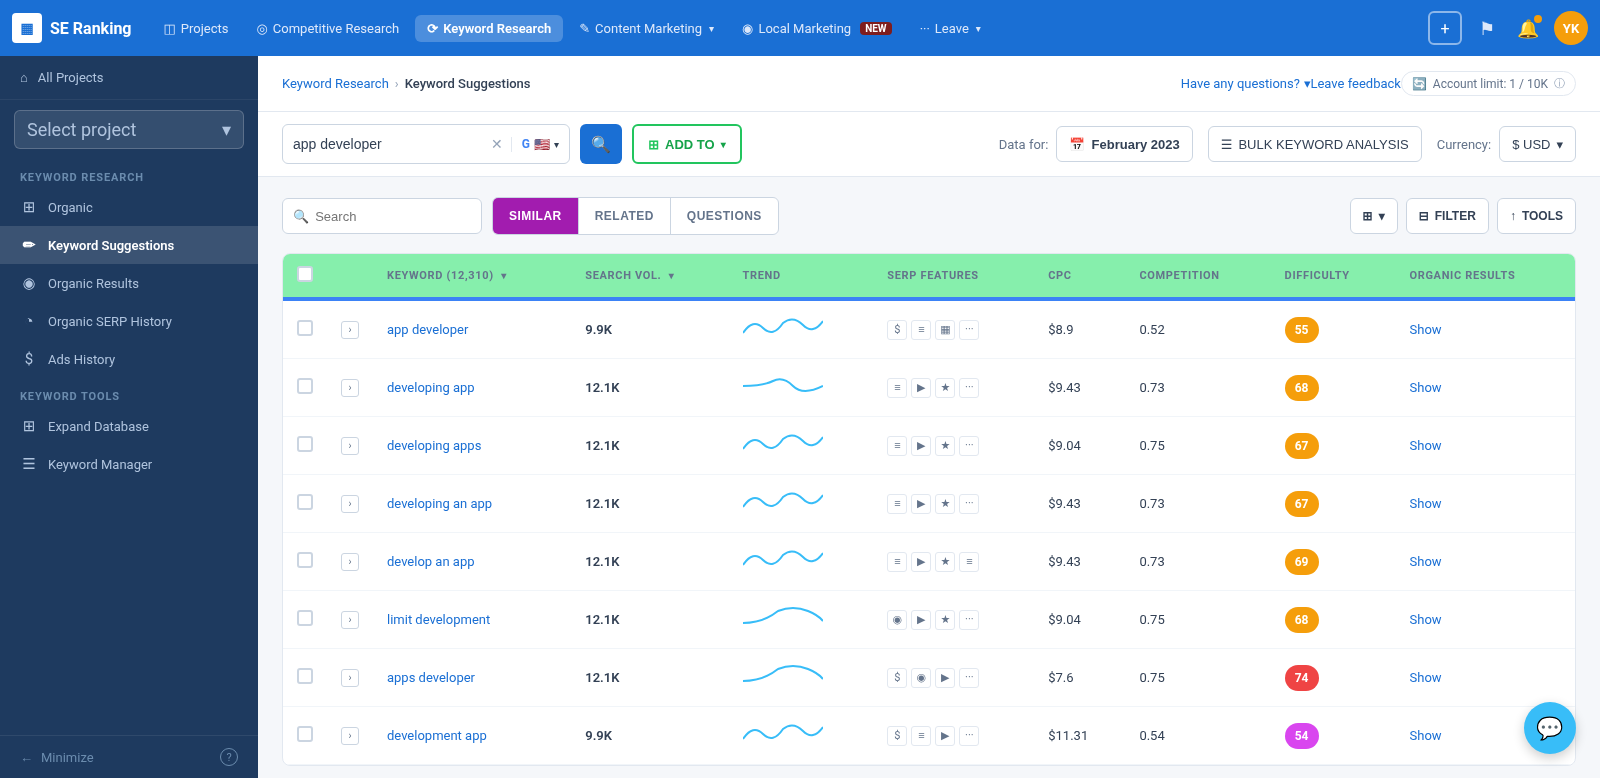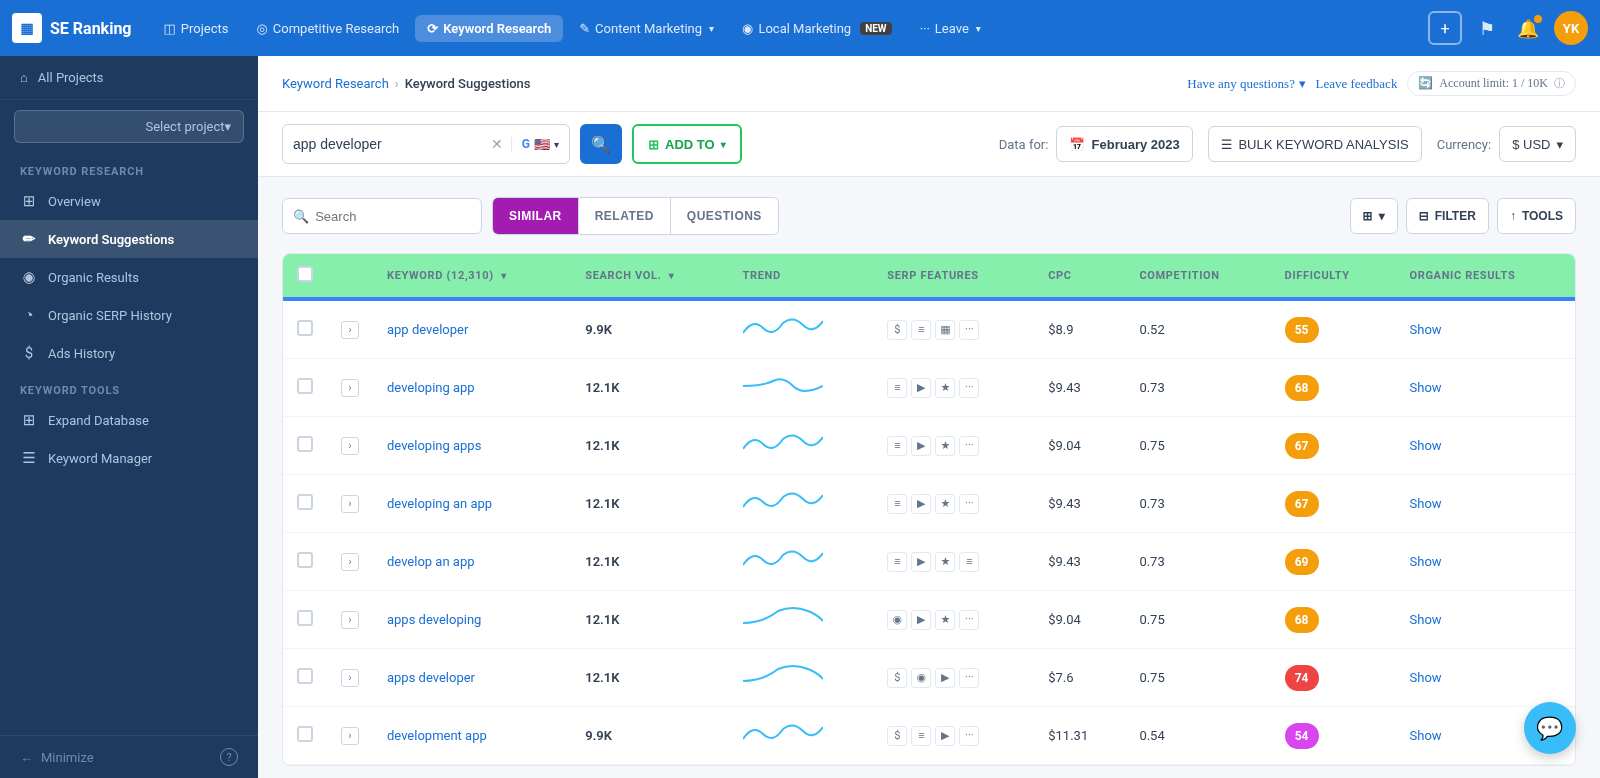--- a/index.html
+++ b/index.html
@@ -89,22 +89,22 @@
       padding: 14px 20px;
       cursor: pointer; font-size: 13px; color: #b0c4de;
       border-bottom: 1px solid rgba(255,255,255,0.06);
     }
     .select-project {
       margin: 10px 14px;
       background: rgba(255,255,255,0.1);
       border: 1px solid rgba(255,255,255,0.2);
       border-radius: 6px;
       padding: 8px 12px;
-      color: #b0c4de; font-size: 13px;
-      display: flex; align-items: center; justify-content: flex-end;
+      color: #b0c4de; font-size: 18px;
+      display: flex; align-items: center; justify-content: space-between;
       cursor: pointer;
     }
     .sidebar-bottom {
       margin-top: auto;
       padding: 12px 20px;
       display: flex; align-items: center; gap: 8px;
       cursor: pointer; color: #6b8cae; font-size: 13px;
       border-top: 1px solid rgba(255,255,255,0.08);
     }
 
@@ -117,21 +117,21 @@
       border-bottom: 1px solid #e2e8f0;
       padding: 0 24px;
       display: flex; align-items: center;
       min-height: 56px; gap: 12px;
       flex-wrap: wrap;
     }
     .breadcrumb { display: flex; align-items: center; gap: 6px; color: #64748b; font-size: 13px; }
     .breadcrumb a { color: #1a6fd4; cursor: pointer; text-decoration: none; }
     .breadcrumb-sep { color: #94a3b8; }
     .breadcrumb-current { color: #334155; font-weight: 500; }
-    .subheader-actions { margin-left: auto; display: flex; align-items: center; gap: 10px; font-family: Liberation Serif, serif; }
+    .subheader-actions { margin-left: auto; display: flex; align-items: center; gap: 0; }
     .have-questions {
       color: #1a6fd4; font-size: 13px; cursor: pointer;
       display: flex; align-items: center; gap: 4px;
     }
     .leave-feedback { color: #1a6fd4; font-size: 13px; cursor: pointer; }
     .account-limit {
       display: flex; align-items: center; gap: 6px;
       font-size: 12px; color: #64748b;
       border: 1px solid #e2e8f0; border-radius: 20px;
       padding: 4px 10px;
@@ -266,21 +266,21 @@
     .chat-bubble {
       position: fixed; bottom: 24px; right: 24px;
       width: 52px; height: 52px; border-radius: 50%;
       background: #38bdf8; color: #fff;
       display: flex; align-items: center; justify-content: center;
       font-size: 22px; cursor: pointer;
       box-shadow: 0 4px 12px rgba(0,0,0,0.2);
     }
 
     .new-badge {
-      background: #404040; color: #fff;
+      background: #7f1d1d; color: #fff;
       font-size: 10px; font-weight: 700; border-radius: 4px;
       padding: 1px 5px; margin-left: 4px;
     }
   </style>
 </head>
 <body>
 
 <nav class="topnav">
   <div class="topnav-logo">
     <div class="logo-icon">▦</div>
@@ -338,21 +338,21 @@
 
     <div class="select-project">
       <span>Select project</span>
       <span>▾</span>
     </div>
 
     <div class="sidebar-label-group">KEYWORD RESEARCH</div>
 
     <div class="sidebar-item">
       <span class="icon">⊞</span>
-      <span>Overview</span>
+      <span>Organic</span>
     </div>
     <div class="sidebar-item active">
       <span class="icon">✏</span>
       <span>Keyword Suggestions</span>
     </div>
     <div class="sidebar-item">
       <span class="icon">◉</span>
       <span>Organic Results</span>
     </div>
     <div class="sidebar-item">
@@ -668,21 +668,21 @@
     </td>
   </tr>
               <tr>
     <td class="checkbox-cell">
       <div class="check-box"></div>
     </td>
     <td class="expand-cell">
       <div class="expand-btn">›</div>
     </td>
     <td>
-      <span class="keyword-name">apps developing</span>
+      <span class="keyword-name">limit development</span>
     </td>
     <td>
       <span class="vol">12.1K</span>
     </td>
     <td><svg width="80" height="30" class="trend-svg">
                     <path d="M0,20 Q20,20 35,8 Q50,2 65,8 Q75,12 80,18" fill="none" stroke="#38bdf8" stroke-width="2"></path>
                   </svg></td>
     <td>
       <div class="serp-icons">
                     <span class="serp-icon">◉</span>

